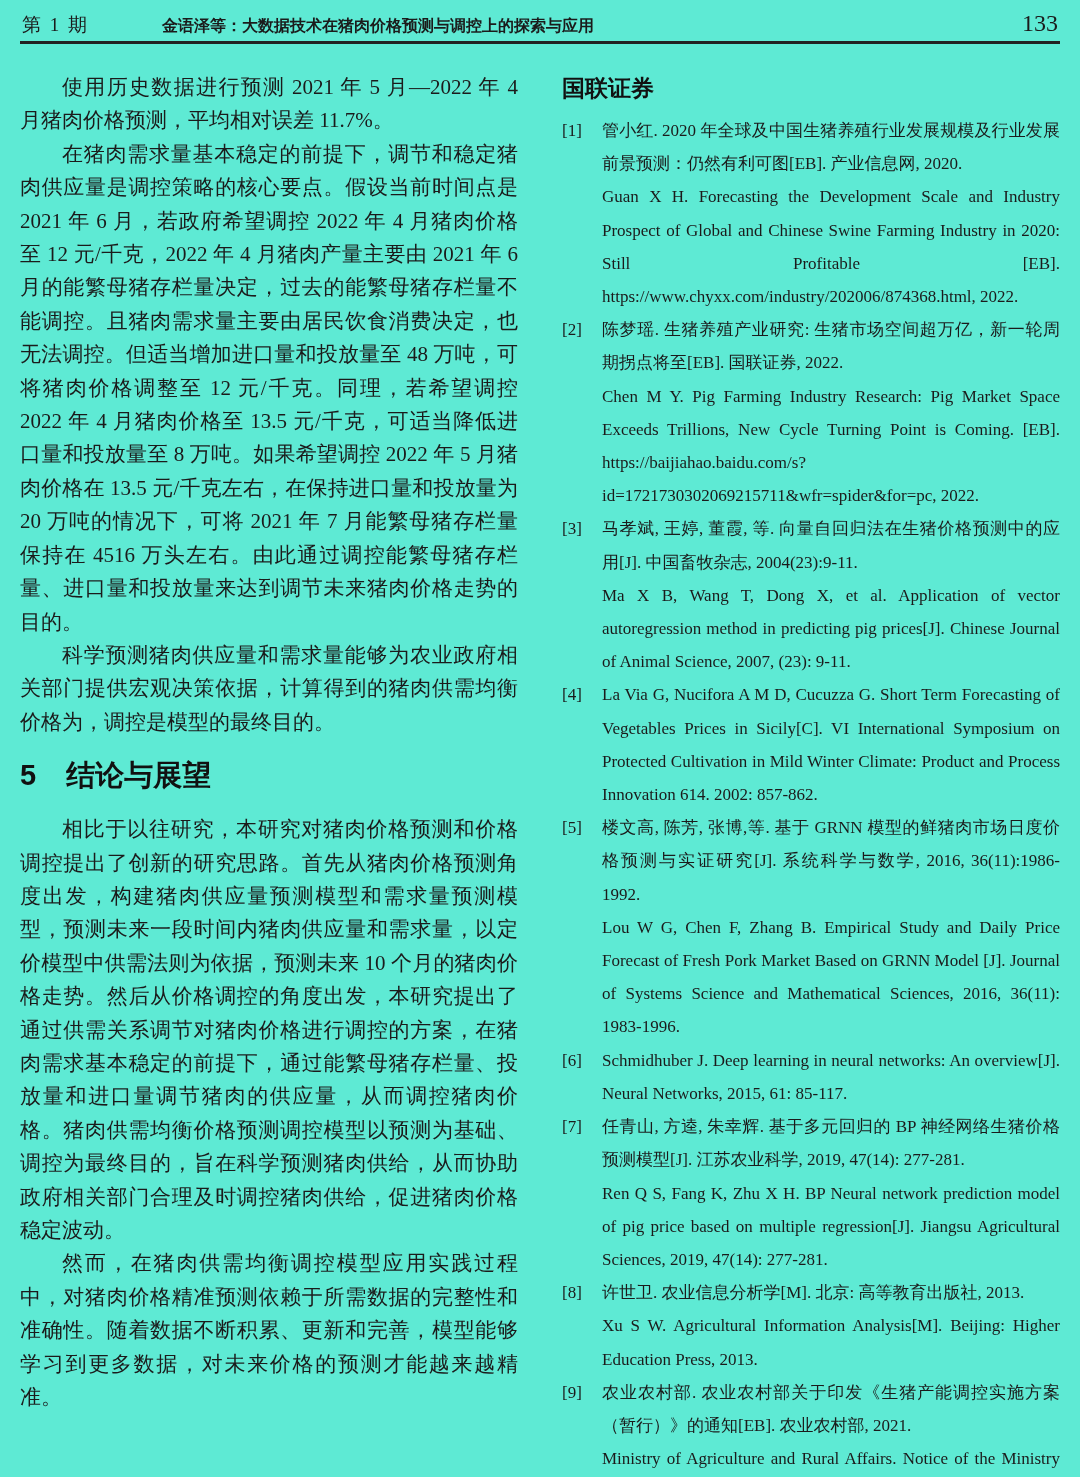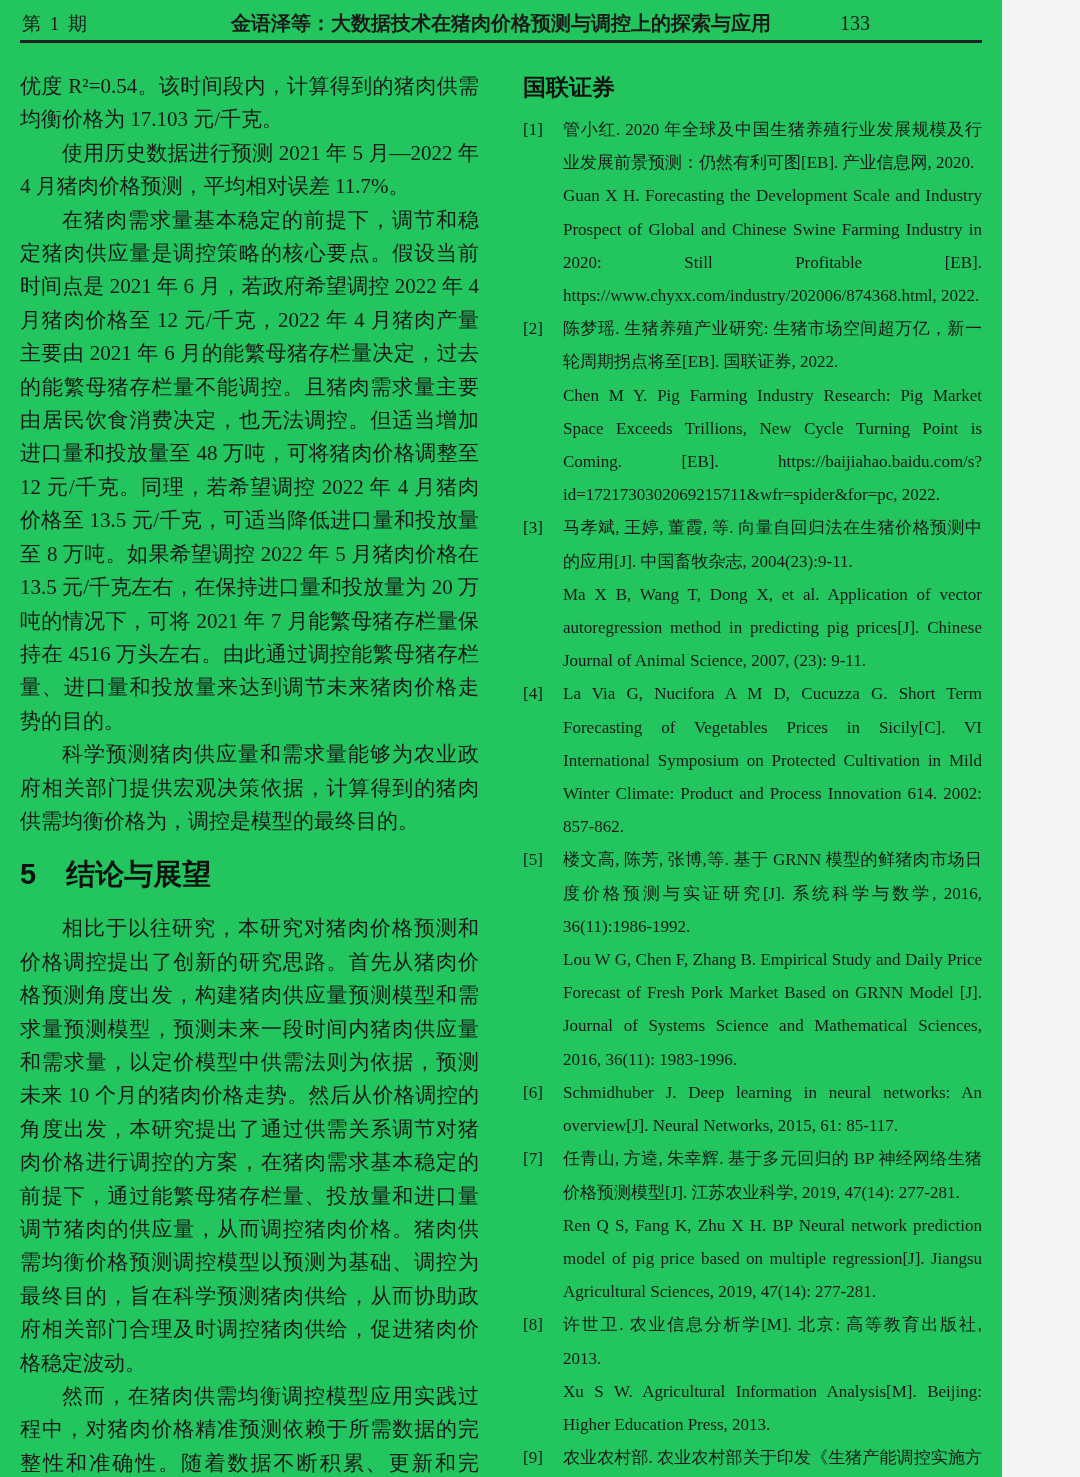--- a/index.html
+++ b/index.html
@@ -1,46 +1,45 @@
 <!DOCTYPE html>
 <html><head>
 <meta charset="utf-8">
 <style>
   html, body { margin: 0; padding: 0; background: #f4f4f4; }
   .page {
-    width: 1002px;
+    width: 1080px;
     height: 1477px;
-    background: #22c55e;
+    background: #5eead4;
     box-sizing: border-box;
     padding: 8px 20px 0 20px;
     overflow: hidden;
     color: #1b1b1b;
     font-family: "Liberation Serif", "DejaVu Serif", serif;
   }
   .header {
     display: flex;
     align-items: baseline;
     padding: 2px 2px 0 2px;
   }
   .issue {
     width: 140px;
     font-size: 19px;
     letter-spacing: 2px;
   }
   .running-title {
     flex: 1;
-    text-align: center;
     font-family: "Liberation Sans", "DejaVu Sans", sans-serif;
     font-weight: 700;
-    font-size: 20px;
+    font-size: 16px;
   }
   .pageno {
     width: 140px;
-    text-align: left;
-    font-size: 20px;
+    text-align: right;
+    font-size: 24px;
   }
   .rule {
     border-bottom: 3px solid #222;
     margin-top: 3px;
   }
   .columns {
     display: flex;
     gap: 44px;
     margin-top: 27px;
   }
@@ -96,21 +95,20 @@
   <div class="header">
     <span class="issue">第 1 期</span>
     <span class="running-title">金语泽等：大数据技术在猪肉价格预测与调控上的探索与应用</span>
     <span class="pageno">133</span>
   </div>
   <div class="rule"></div>
 
   <div class="columns">
     <div class="col">
       <div id="paras-before">
-          <p class="body-para">优度 R²=0.54。该时间段内，计算得到的猪肉供需均衡价格为 17.103 元/千克。</p>
           <p class="body-para indent">使用历史数据进行预测 2021 年 5 月—2022 年 4 月猪肉价格预测，平均相对误差 11.7%。</p>
           <p class="body-para indent">在猪肉需求量基本稳定的前提下，调节和稳定猪肉供应量是调控策略的核心要点。假设当前时间点是 2021 年 6 月，若政府希望调控 2022 年 4 月猪肉价格至 12 元/千克，2022 年 4 月猪肉产量主要由 2021 年 6 月的能繁母猪存栏量决定，过去的能繁母猪存栏量不能调控。且猪肉需求量主要由居民饮食消费决定，也无法调控。但适当增加进口量和投放量至 48 万吨，可将猪肉价格调整至 12 元/千克。同理，若希望调控 2022 年 4 月猪肉价格至 13.5 元/千克，可适当降低进口量和投放量至 8 万吨。如果希望调控 2022 年 5 月猪肉价格在 13.5 元/千克左右，在保持进口量和投放量为 20 万吨的情况下，可将 2021 年 7 月能繁母猪存栏量保持在 4516 万头左右。由此通过调控能繁母猪存栏量、进口量和投放量来达到调节未来猪肉价格走势的目的。</p>
           <p class="body-para indent">科学预测猪肉供应量和需求量能够为农业政府相关部门提供宏观决策依据，计算得到的猪肉供需均衡价格为，调控是模型的最终目的。</p>
         </div>
       <div class="section-heading">
         <span class="sec-num">5</span><span>结论与展望</span>
       </div>
       <div id="paras-after">
           <p class="body-para indent">相比于以往研究，本研究对猪肉价格预测和价格调控提出了创新的研究思路。首先从猪肉价格预测角度出发，构建猪肉供应量预测模型和需求量预测模型，预测未来一段时间内猪肉供应量和需求量，以定价模型中供需法则为依据，预测未来 10 个月的猪肉价格走势。然后从价格调控的角度出发，本研究提出了通过供需关系调节对猪肉价格进行调控的方案，在猪肉需求基本稳定的前提下，通过能繁母猪存栏量、投放量和进口量调节猪肉的供应量，从而调控猪肉价格。猪肉供需均衡价格预测调控模型以预测为基础、调控为最终目的，旨在科学预测猪肉供给，从而协助政府相关部门合理及时调控猪肉供给，促进猪肉价格稳定波动。</p>
           <p class="body-para indent">然而，在猪肉供需均衡调控模型应用实践过程中，对猪肉价格精准预测依赖于所需数据的完整性和准确性。随着数据不断积累、更新和完善，模型能够学习到更多数据，对未来价格的预测才能越来越精准。</p>

